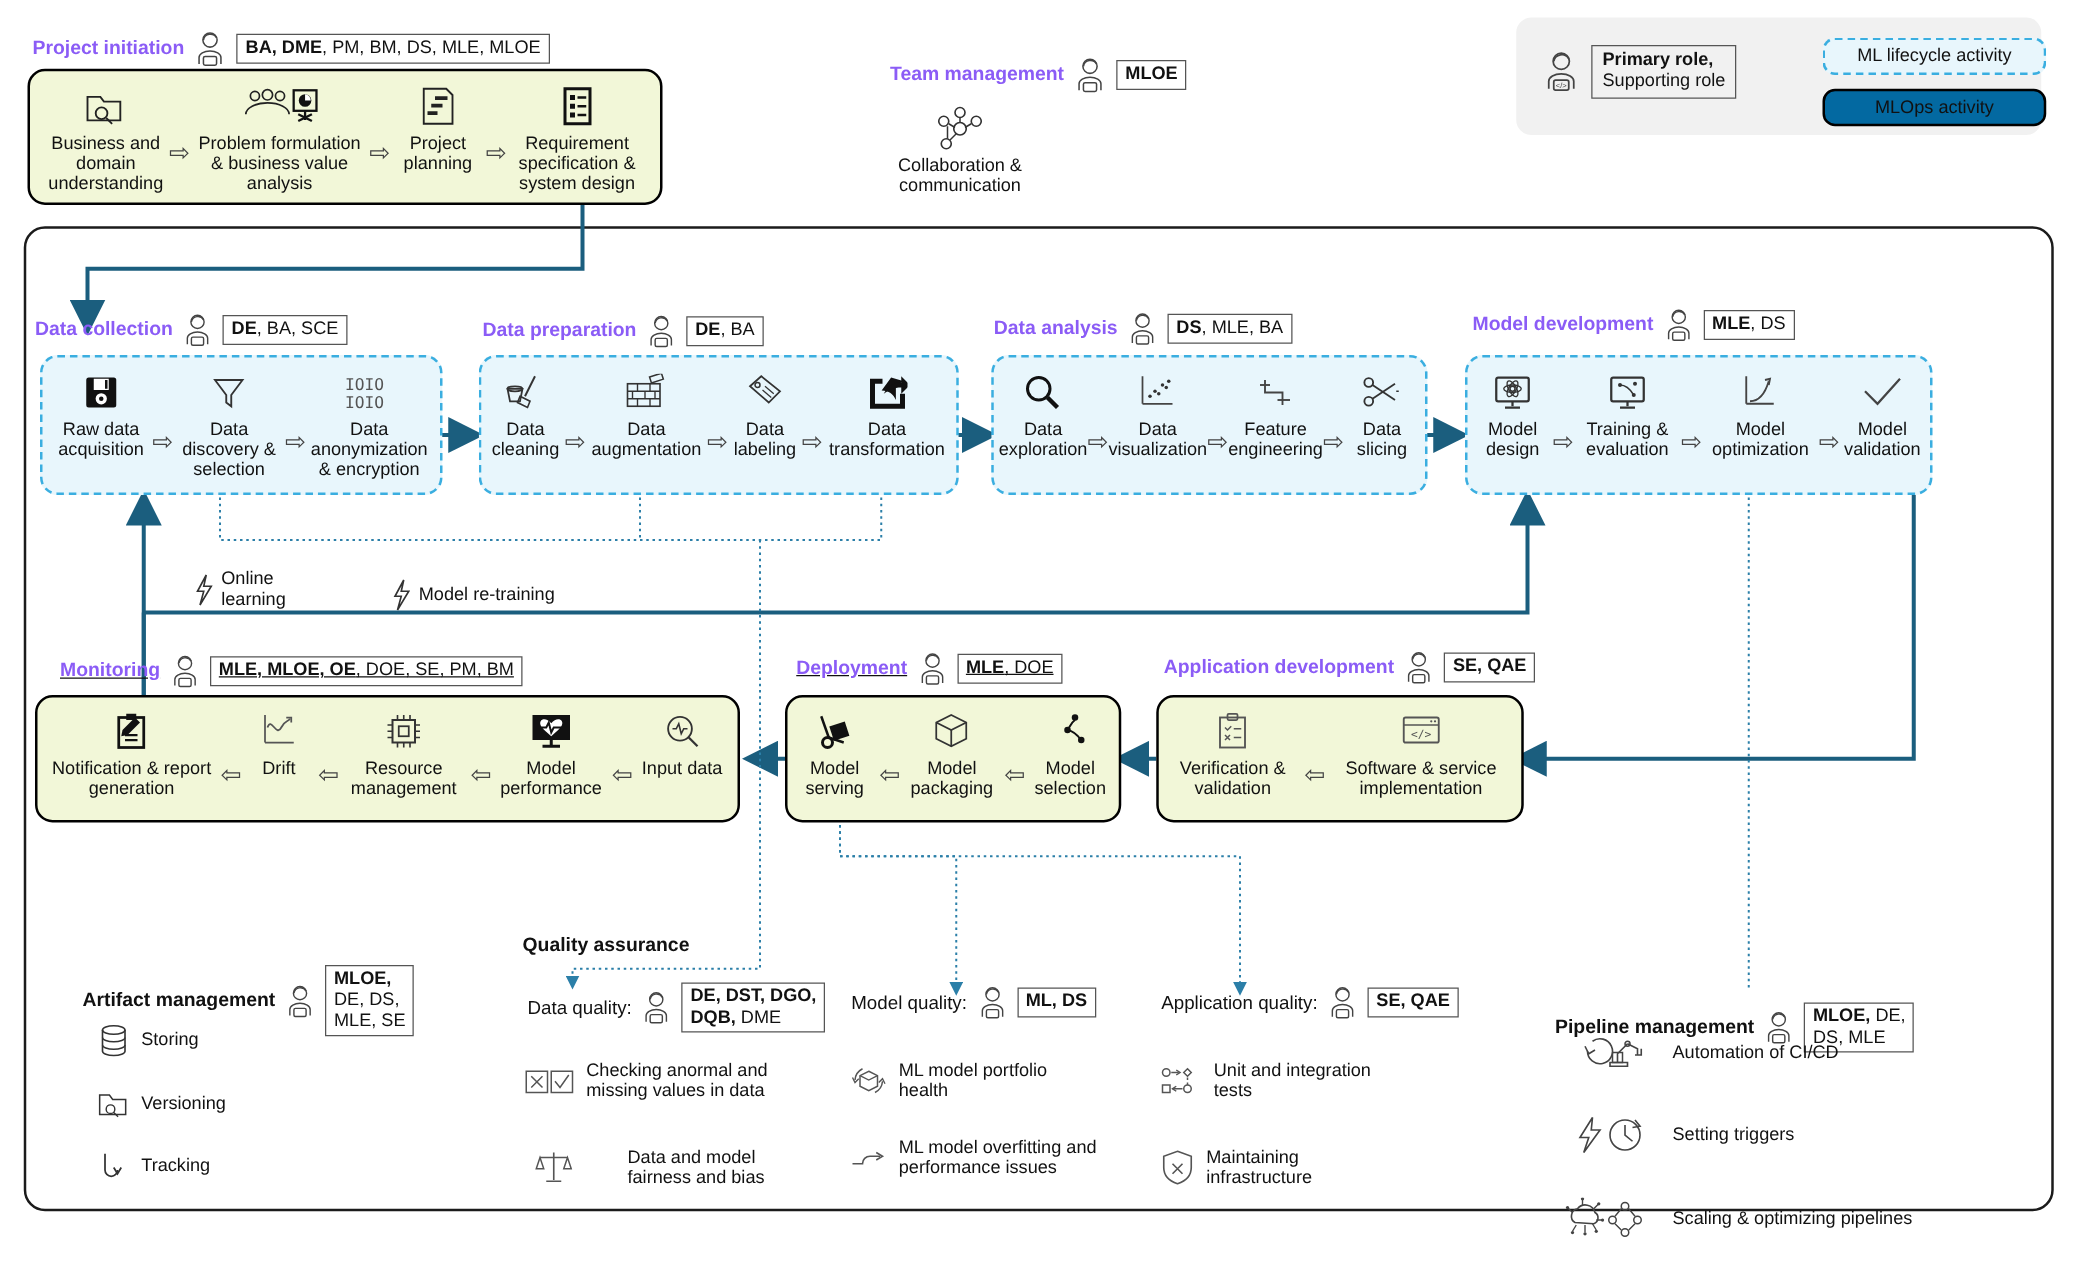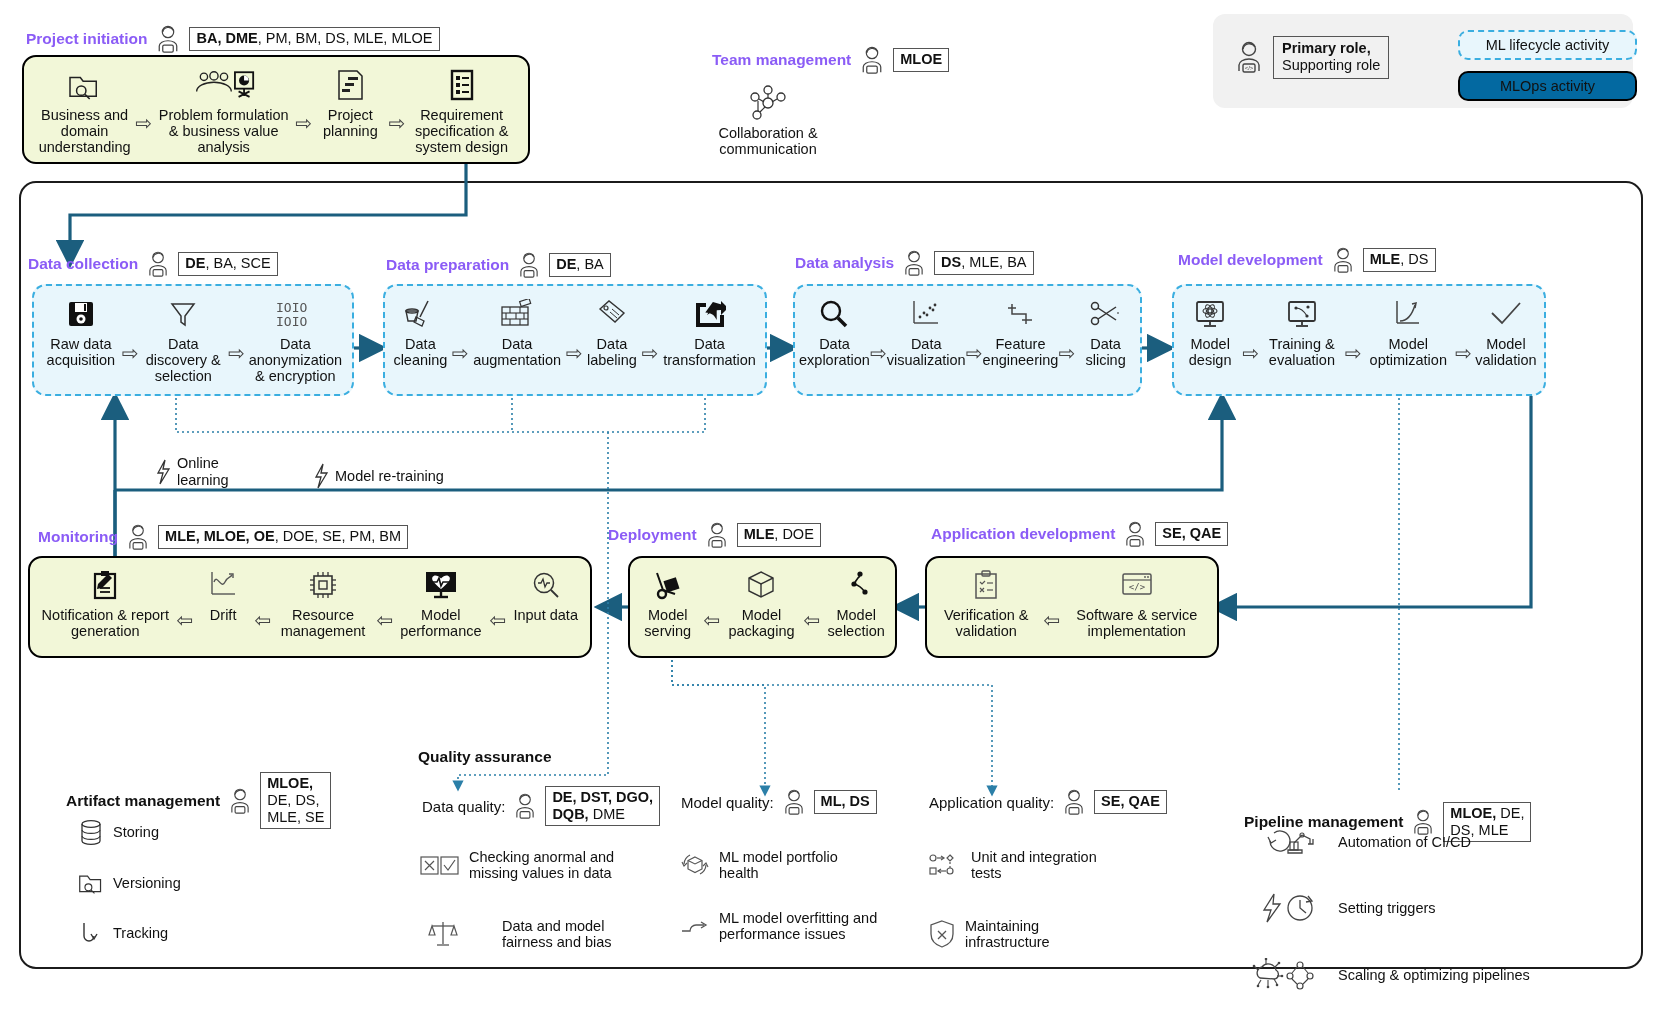--- a/index.html
+++ b/index.html
@@ -485,21 +485,21 @@
     <span style="white-space:pre-line;">Online
 learning</span>
   </div>
   <div class="blk" style="left:313px;top:463px;display:flex;align-items:center;gap:6px;">
     <span><svg width="16" height="26" viewBox="0 0 16 26">
           <path d="M10 1 L3 14 H8 L5 25 L14 10 H8 Z" fill="none" stroke="#333" stroke-width="1.3"></path>
         </svg></span>
     <span>Model re-training</span>
   </div>
 
-  <div class="hdr" style="left:38px;top:523px;">
+  <div class="hdr" style="left:48px;top:523px;text-decoration:underline;">
     <span class="phase-title">Monitoring</span>
     <span>
         <svg width="26" height="28" viewBox="0 0 32 34">
           <circle cx="16" cy="9" r="6.5" fill="none" stroke="#444" stroke-width="1.4"></circle>
           <path d="M10 9 a6.5 6.5 0 0 1 12 -2" fill="none" stroke="#444" stroke-width="1.4"></path>
           <path d="M6 31 v-6 a10 6 0 0 1 20 0 v6" fill="none" stroke="#444" stroke-width="1.4"></path>
           <rect x="10" y="24" width="12" height="8" rx="1.5" fill="none" stroke="#444" stroke-width="1.4"></rect>
         </svg>
       </span>
     <span class="role-box"><b>MLE, MLOE, OE</b><span>, DOE, SE, PM, BM</span></span>
@@ -577,21 +577,21 @@
               <circle cx="13" cy="13" r="9.5" fill="none" stroke="#333" stroke-width="1.5"></circle>
               <path d="M7 13 h3 l2 -4 l2 8 l2 -4 h3" fill="none" stroke="#333" stroke-width="1.3"></path>
               <line x1="20" y1="20" x2="27" y2="27" stroke="#333" stroke-width="1.8"></line>
             </svg>
           </span>
         <span class="lb">Input data</span>
       </div>
     </div>
   </div>
 
-  <div class="hdr" style="left:608px;top:521px;">
+  <div class="hdr" style="left:637px;top:521px;text-decoration:underline;">
     <span class="phase-title">Deployment</span>
     <span>
         <svg width="26" height="28" viewBox="0 0 32 34">
           <circle cx="16" cy="9" r="6.5" fill="none" stroke="#444" stroke-width="1.4"></circle>
           <path d="M10 9 a6.5 6.5 0 0 1 12 -2" fill="none" stroke="#444" stroke-width="1.4"></path>
           <path d="M6 31 v-6 a10 6 0 0 1 20 0 v6" fill="none" stroke="#444" stroke-width="1.4"></path>
           <rect x="10" y="24" width="12" height="8" rx="1.5" fill="none" stroke="#444" stroke-width="1.4"></rect>
         </svg>
       </span>
     <span class="role-box"><b>MLE</b><span>, DOE</span></span>

